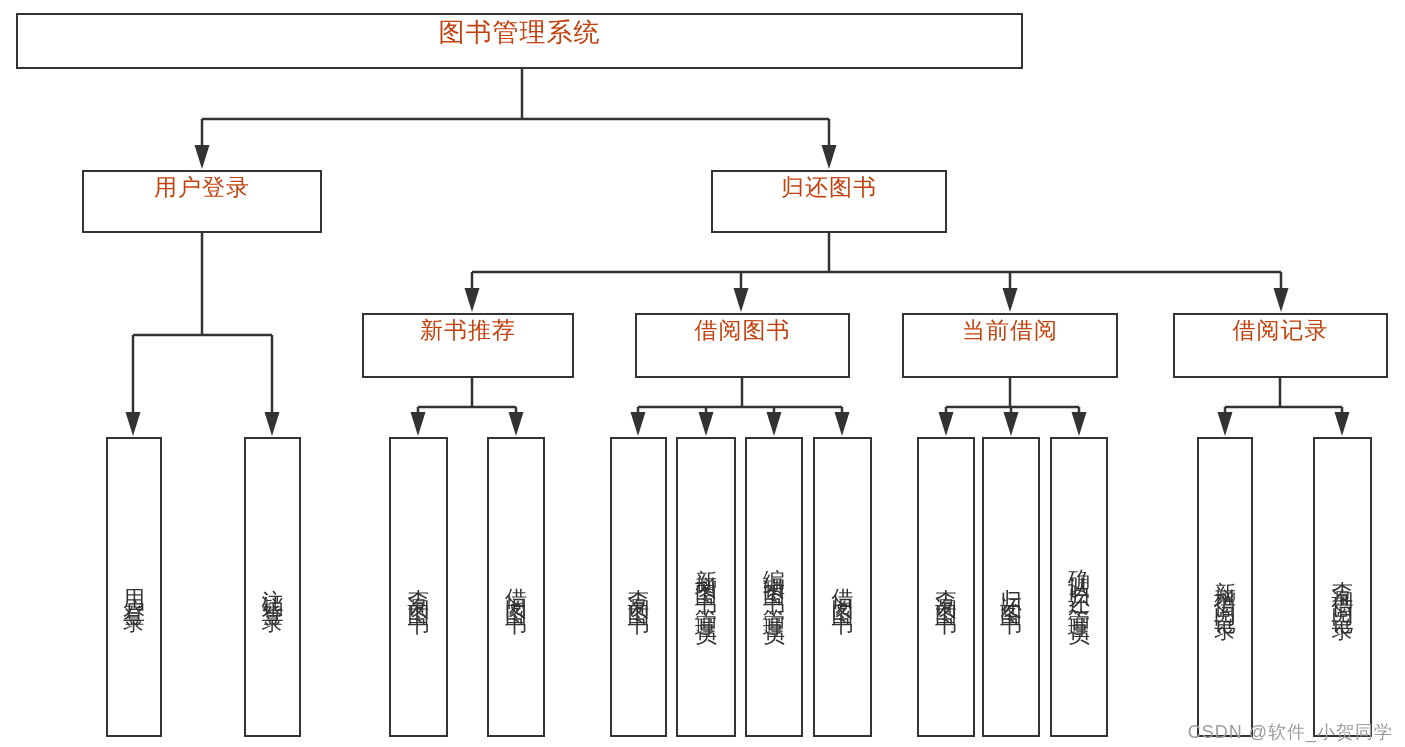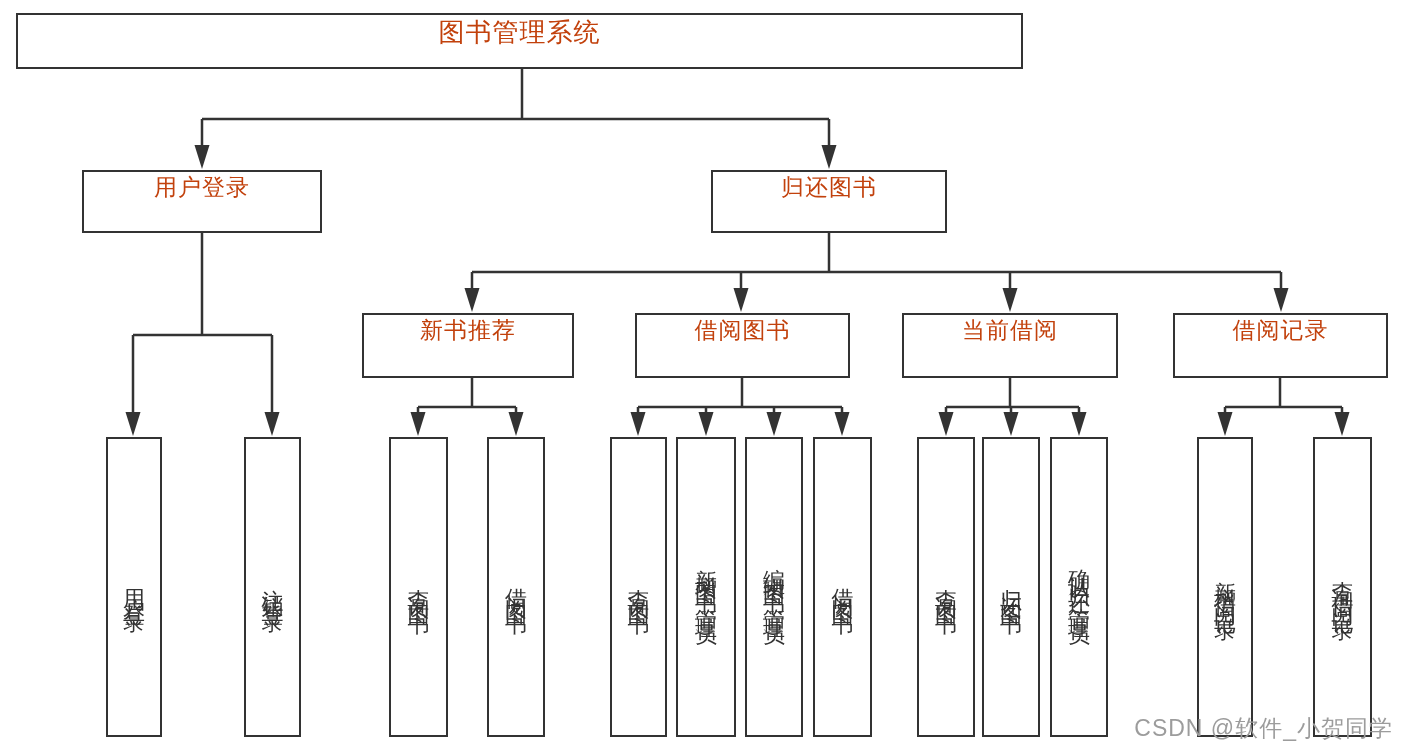--- a/index.html
+++ b/index.html
@@ -36,21 +36,21 @@
     writing-mode:vertical-lr;
     text-orientation:mixed;
     font-size:22px;
     letter-spacing:8px;
     line-height:1;
     color:#333333;
   }
   .watermark{
     position:absolute;
     right:12px;bottom:3px;
-    font-size:23px;
+    font-size:18px;
     color:#9c9c9c;
     letter-spacing:1px;
     z-index:3;
     white-space:nowrap;
   }
 </style>
 </head>
 <body>
 
 <div class="canvas">

